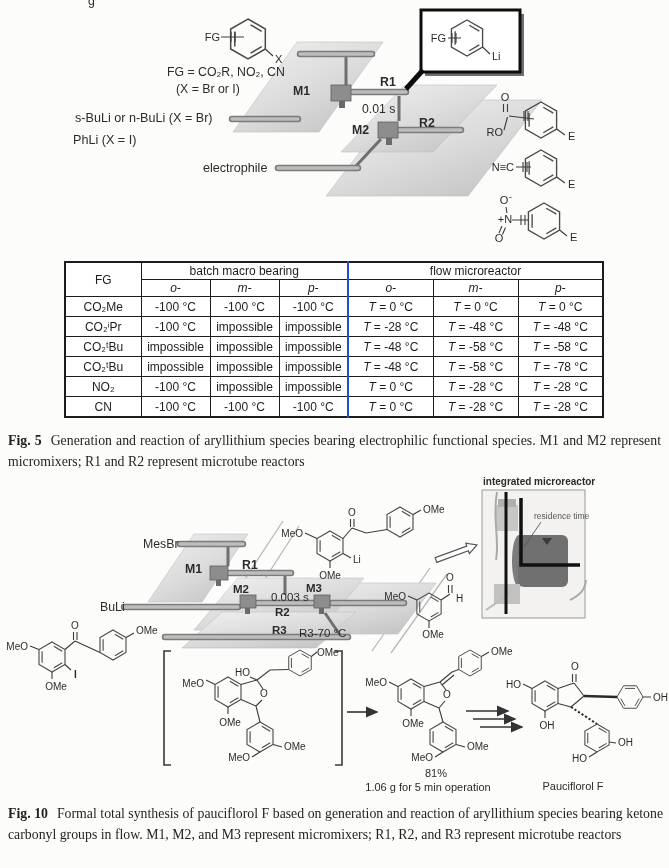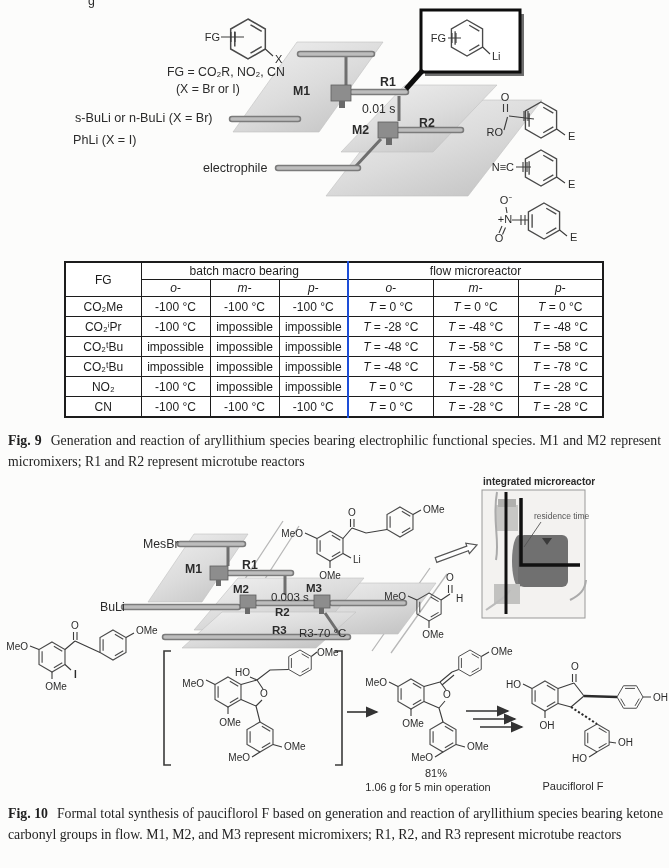--- a/index.html
+++ b/index.html
@@ -359,20 +359,20 @@
           <td>-100 °C</td>
           <td>-100 °C</td>
           <td class="flow-start"><i>T</i> = 0 °C</td>
           <td><i>T</i> = -28 °C</td>
           <td><i>T</i> = -28 °C</td>
         </tr>
       </tbody>
 </table>
 
 <div class="caption" style="left:8px;top:431px;width:653px">
-  <span class="cap-label">Fig. 9</span><span>Generation and reaction of aryllithium species bearing electrophilic functional species. M1 and M2 represent micromixers; R1 and R2 represent microtube reactors</span>
+  <span class="cap-label">Fig. 5</span><span>Generation and reaction of aryllithium species bearing electrophilic functional species. M1 and M2 represent micromixers; R1 and R2 represent microtube reactors</span>
 </div>
 
 <div class="caption" style="left:8px;top:804px;width:655px">
   <span class="cap-label">Fig. 10</span><span>Formal total synthesis of pauciflorol F based on generation and reaction of aryllithium species bearing ketone carbonyl groups in flow. M1, M2, and M3 represent micromixers; R1, R2, and R3 represent microtube reactors</span>
 </div>
 
 </div>
 
 </body></html>

